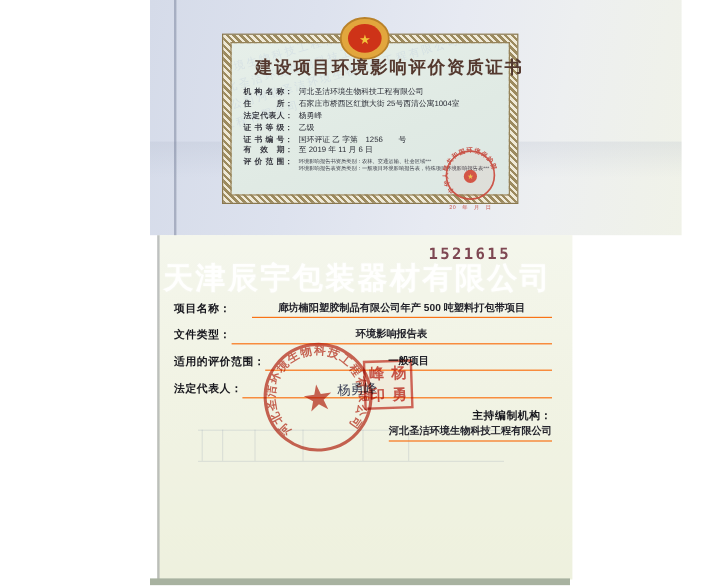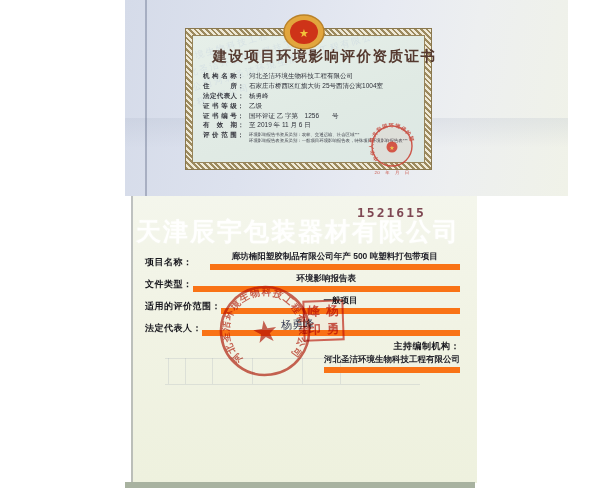--- a/index.html
+++ b/index.html
@@ -45,21 +45,21 @@
   #ministry-seal{left:366px;top:122px;width:52px;height:56px;opacity:.92;}
   #serial-number{left:357px;top:174px;font-family:"DejaVu Sans Mono",monospace;
     font-size:13px;font-weight:bold;color:#7e4752;letter-spacing:2px;margin-top:31px;}
 
   #watermark{left:136px;top:215px;white-space:nowrap;font-weight:bold;font-size:25px;
     letter-spacing:2px;color:rgba(255,255,255,.90);text-shadow:0 0 2px rgba(255,255,255,.55);z-index:6;}
 
   
   .form-row{position:absolute;left:145px;width:315px;display:flex;align-items:flex-end;z-index:3;}
   .form-label{font-size:9px;font-weight:bold;color:#17171d;letter-spacing:.5px;white-space:nowrap;padding-bottom:1px;}
-  .form-valuebox{flex:1;border-bottom:6px solid #f97316;text-align:center;
+  .form-valuebox{flex:1;border-bottom:1px solid #f97316;text-align:center;
     font-size:8.5px;font-weight:bold;color:#23232b;white-space:nowrap;padding-bottom:1px;min-height:11px;}
   #row-1{top:251px;gap:17px;} #row-2{top:273px;} #row-3{top:295px;} #row-4{top:318px;} #row-5{top:340px;flex-direction:column;}
 
   #handwritten-name{left:281px;top:317px;font-size:11px;color:#3a3f55;
     font-family:"DejaVu Serif",serif;transform:rotate(-3deg);z-index:4;}
 
   #company-seal{left:216px;top:282px;width:98px;height:98px;z-index:5;opacity:.85;
     transform:rotate(-8deg);mix-blend-mode:multiply;}
   #personal-seal{left:303px;top:300px;width:37px;height:37px;z-index:5;opacity:.9;
     border:2.5px solid rgba(205,60,48,.85);display:grid;grid-template-columns:1fr 1fr;

